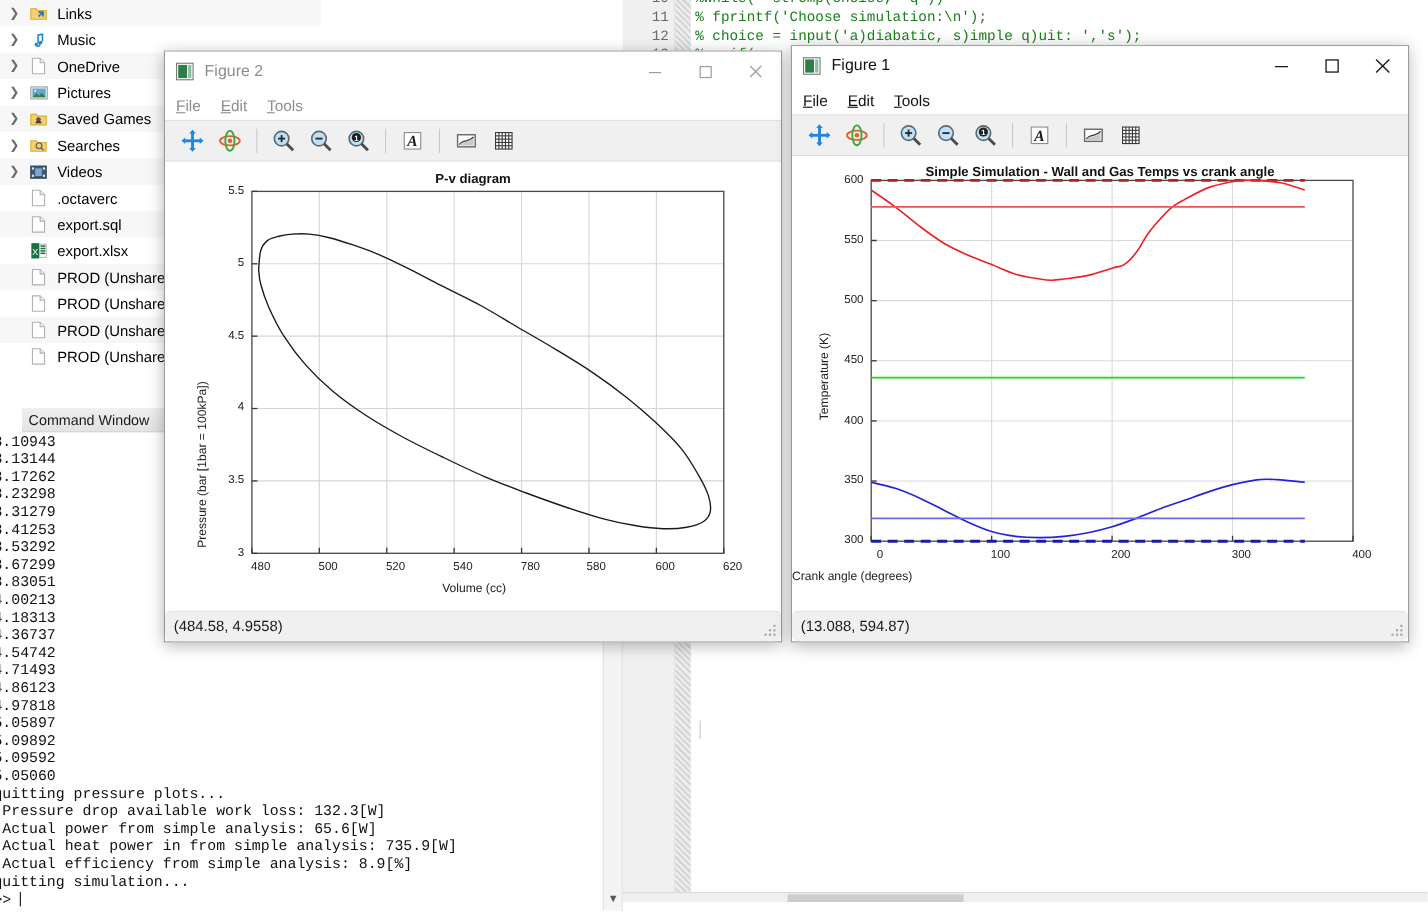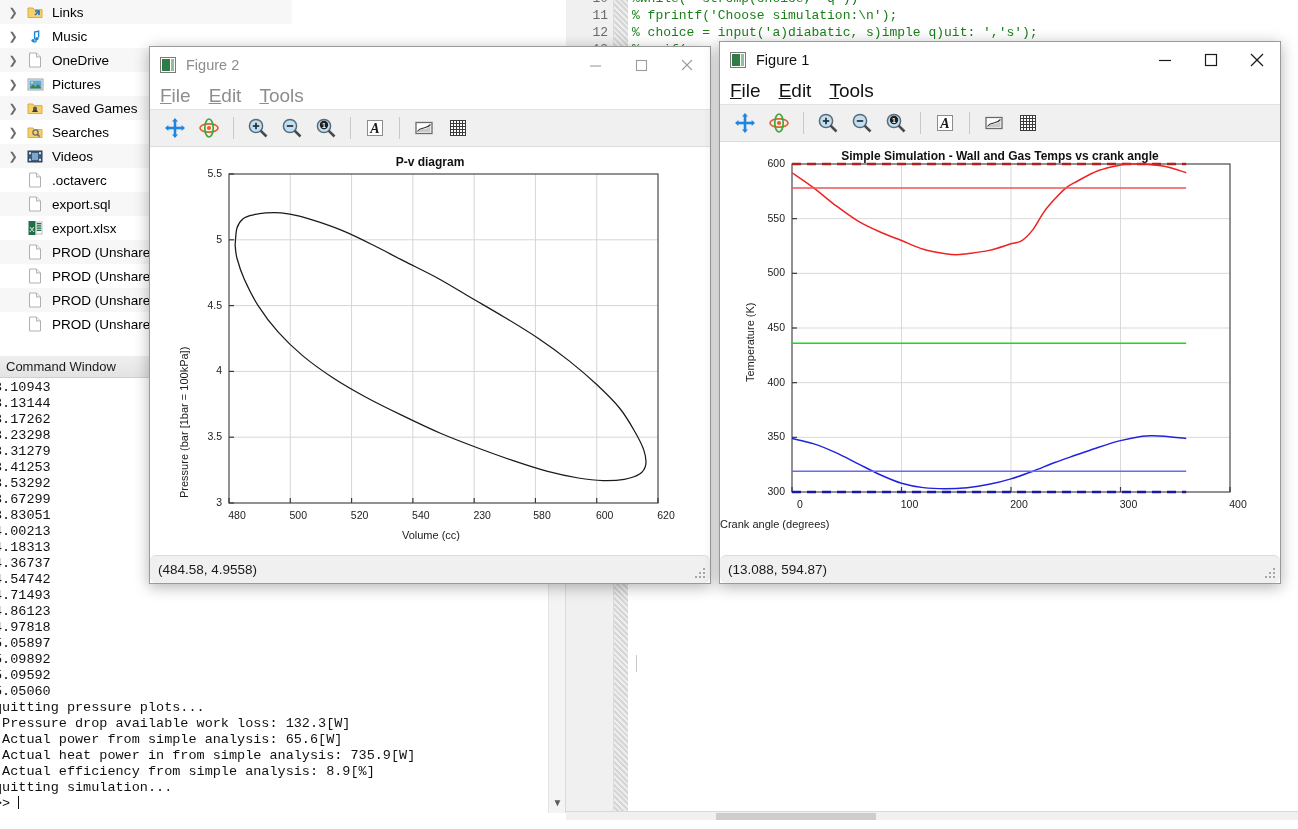--- a/index.html
+++ b/index.html
@@ -63,23 +63,24 @@
     position: absolute; left: 0; right: 0; bottom: 0; height: 9px;
     background: #f0f0f0; border-top: 1px solid #d9d9d9;
   }
   #editor .hscroll i {
     position: absolute; left: 150px; top: 1px; width: 160px; height: 7px;
     background: #cdcdcd; display: block;
   }
 
   
   #cmdwin {
-    position: absolute; left: 0; top: 356px; width: 566px; height: 457px;
+    position: absolute; left: 0; top: 371px; width: 566px; height: 457px;
     background: #ffffff; overflow: hidden;
     border-right: 1px solid #d9d9d9;
+    padding-left: 20px;
   }
   #cmdwin .cw-title {
     height: 22px; background: linear-gradient(#efefef,#e3e3e3);
     border-bottom: 1px solid #cfcfcf;
     display: flex; align-items: center; padding-left: 6px;
     font-size: 13px; color: #1a1a1a;
   }
   #cmdwin .cw-body {
     position: absolute; left: -6px; top: 22px; right: 22px; bottom: 0;
     font-family: "Liberation Mono", monospace; font-size: 13.5px;
@@ -134,21 +135,21 @@
     justify-content: center; font-size: 15px;
   }
   .wbtn.inactive { color: #9d9d9d; }
   .wbtn.active { color: #1b1b1b; }
   .wbtn svg { display: block; }
 
   .fig-menu {
     height: 26px; display: flex; align-items: center;
     padding-left: 10px; gap: 18px; background: #ffffff; flex: 0 0 26px;
   }
-  .mi { font-size: 19px; }
+  .mi { font-size: 14px; }
   .mi.inactive { color: #8d8d8d; }
   .mi.active { color: #111; }
   .mi u { text-decoration: underline; }
 
   .fig-toolbar {
     height: 38px; background: #f0f0f0;
     border-top: 1px solid #e2e2e2; border-bottom: 1px solid #dcdcdc;
     display: flex; align-items: center; padding: 0 8px; flex: 0 0 38px;
   }
   .tbtn {
@@ -520,21 +521,21 @@
           <div class="tick-lbl" style="left: 0px; top: 349px; width: 72px; text-align: right;">3</div>
           <div class="tick-lbl" style="left: 0px; top: 283.2px; width: 72px; text-align: right;">3.5</div>
           <div class="tick-lbl" style="left: 0px; top: 217.4px; width: 72px; text-align: right;">4</div>
           <div class="tick-lbl" style="left: 0px; top: 151.6px; width: 72px; text-align: right;">4.5</div>
           <div class="tick-lbl" style="left: 0px; top: 85.8px; width: 72px; text-align: right;">5</div>
           <div class="tick-lbl" style="left: 0px; top: 20px; width: 72px; text-align: right;">5.5</div>
           <div class="tick-lbl" style="left: 61px; top: 362px; width: 36px; text-align: center;">480</div>
           <div class="tick-lbl" style="left: 122.286px; top: 362px; width: 36px; text-align: center;">500</div>
           <div class="tick-lbl" style="left: 183.571px; top: 362px; width: 36px; text-align: center;">520</div>
           <div class="tick-lbl" style="left: 244.857px; top: 362px; width: 36px; text-align: center;">540</div>
-          <div class="tick-lbl" style="left: 306.143px; top: 362px; width: 36px; text-align: center;">230</div>
+          <div class="tick-lbl" style="left: 306.143px; top: 362px; width: 36px; text-align: center;">780</div>
           <div class="tick-lbl" style="left: 366px; top: 362px; width: 36px; text-align: center;">580</div>
           <div class="tick-lbl" style="left: 428.714px; top: 362px; width: 36px; text-align: center;">600</div>
           <div class="tick-lbl" style="left: 490px; top: 362px; width: 36px; text-align: center;">620</div>
           <div class="axis-label" style="left: 0px; width: 562px; text-align: center; top: 382px;">Volume (cc)</div>
           <div class="axis-label ylab-rot" style="left: 28px; top: 351px;">Pressure (bar [1bar = 100kPa])</div>
         </div>
     </div>
 
     <div class="fig-status">
       <span>(484.58, 4.9558)</span>

